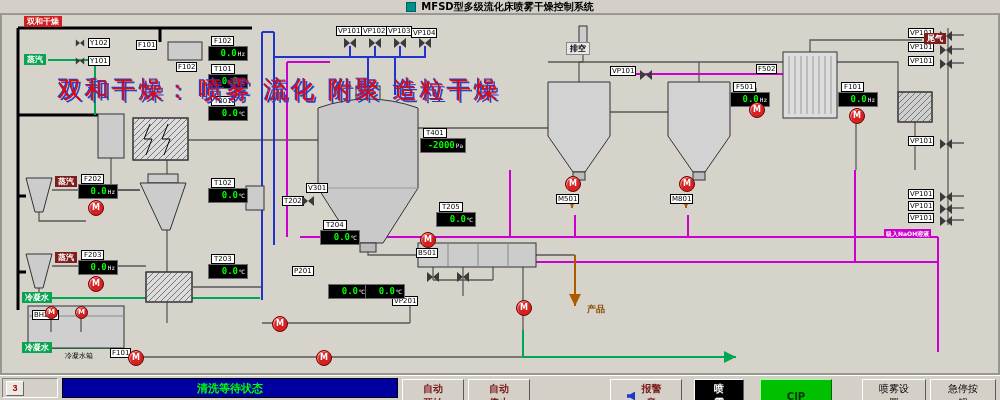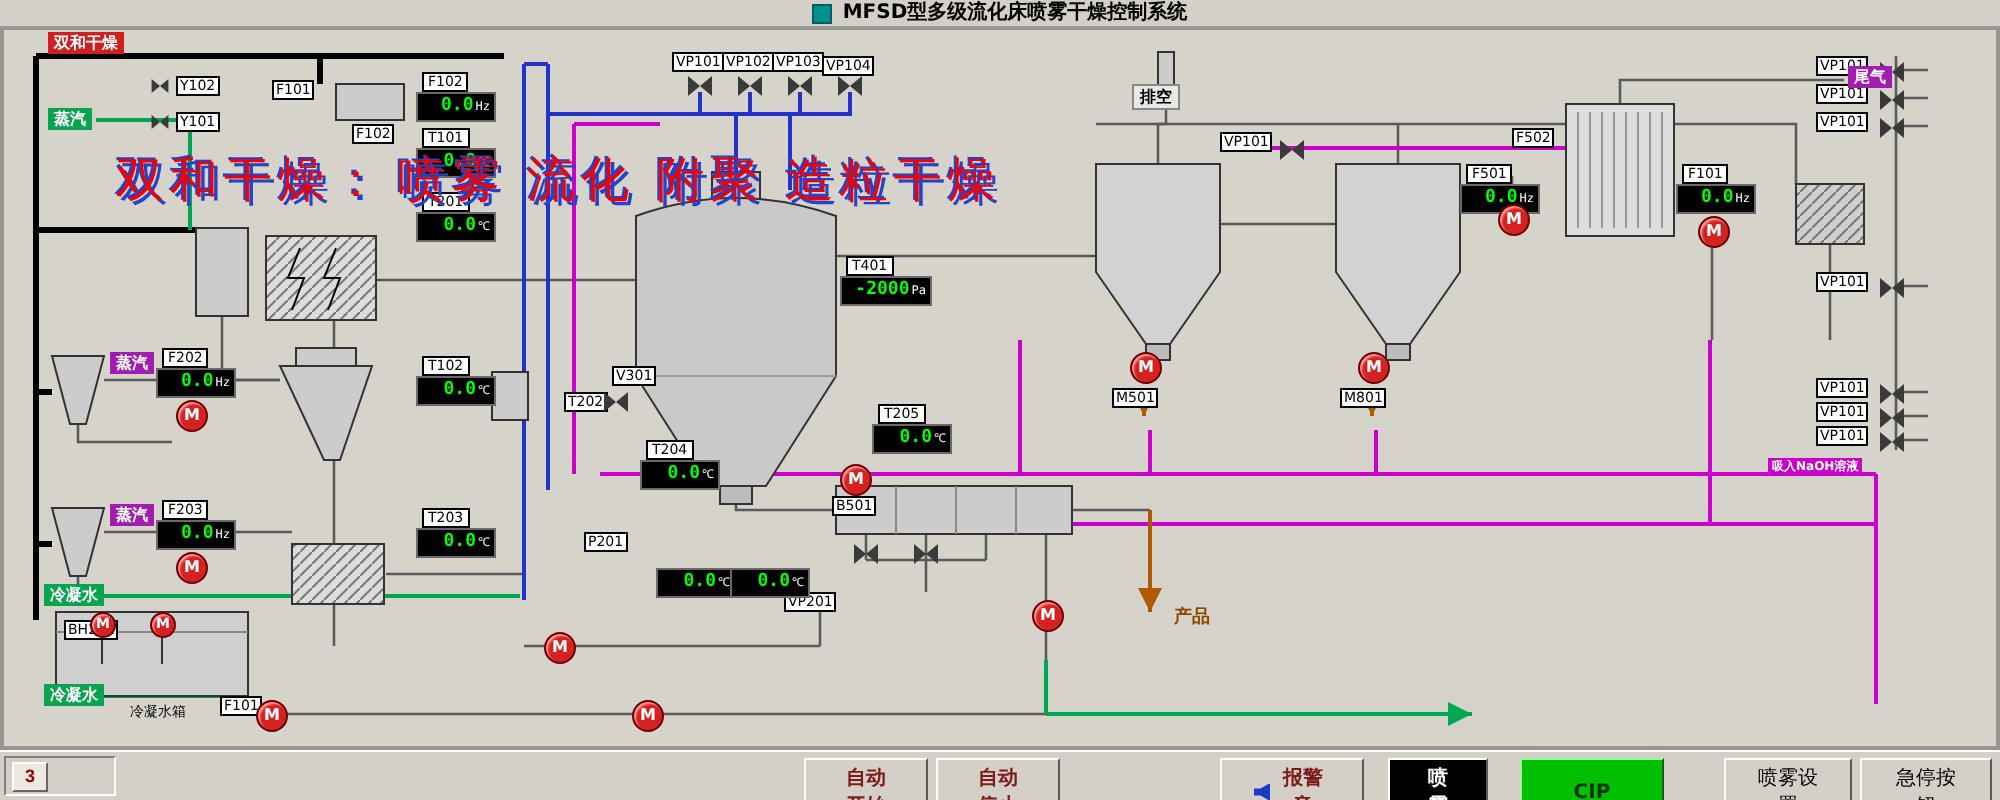--- a/index.html
+++ b/index.html
@@ -42,21 +42,21 @@
         color:#fff;font-size:8px;font-weight:bold;text-align:center;line-height:13px;z-index:6;box-shadow:inset 1px 1px 1px #ff9a9a;}
   .pump.sm{width:11px;height:11px;font-size:7px;line-height:10px;}
   .valve{position:absolute;width:12px;height:10px;z-index:5;}
   .valve:before,.valve:after{content:"";position:absolute;top:0;width:0;height:0;
         border-top:5px solid transparent;border-bottom:5px solid transparent;}
   .valve:before{left:0;border-left:6px solid #3a3a3a;}
   .valve:after{right:0;border-right:6px solid #3a3a3a;}
   .valve.tiny{transform:scale(0.7);}
   .stream{position:absolute;font-size:8px;font-weight:bold;line-height:11px;padding:0 3px;color:#fff;z-index:6;white-space:nowrap;}
   .st-red{background:#cf1f1f;}
-  .st-darkred{background:#a21caf;}
+  .st-darkred{background:#7f1d1d;}
   .st-green{background:#0aa34f;}
   .st-magenta{background:#cc00cc;font-size:6px;line-height:9px;padding:0 2px;}
   .st-plain{color:#000;background:#e8e8e8;border:1px solid #888;font-weight:bold;}
   .st-brown{color:#8a4a00;background:none;font-size:9px;}
   .st-note{color:#000;background:none;font-size:7px;font-weight:normal;}
   .estop{position:absolute;left:346px;top:130px;width:78px;height:24px;background:#f2e32a;border:2px outset #fff8a0;
          font-family:inherit;font-size:12px;font-weight:bold;color:#000;z-index:8;line-height:20px;padding:0;}
   .watermark{position:absolute;left:58px;top:74px;z-index:8;font-size:24px;font-weight:normal;white-space:nowrap;
              letter-spacing:3px;color:#f50000;text-shadow:2px 2px 0 #2244cc,-1px -1px 0 #2244cc;pointer-events:none;}
   .watermark .wm2{margin-left:6px;}
@@ -356,20 +356,21 @@
 
   <div class="titlebar">
     <span class="win-icon"></span>
     <span class="ttl">MFSD型多级流化床喷雾干燥控制系统</span>
   </div>
 
   <div class="bottombar">
     <div class="ind-panel">
       <button class="ind-btn">3</button>
     </div>
+    <div class="status">清洗等待状态</div>
     <button class="bbtn maroon" style="left:402px;width:62px">自动开始</button>
     <button class="bbtn maroon" style="left:468px;width:62px">自动停止</button>
     <button class="bbtn maroon" style="left:610px;width:72px">
       <span class="spk"></span>
       <span>报警音</span>
     </button>
     <button class="bbtn spray" style="left:694px;width:50px">喷雾</button>
     <button class="bbtn cip" style="left:760px;width:72px">CIP</button>
     <button class="bbtn small" style="left:862px;width:64px">喷雾设置</button>
     <button class="bbtn small" style="left:930px;width:66px">急停按钮</button>

